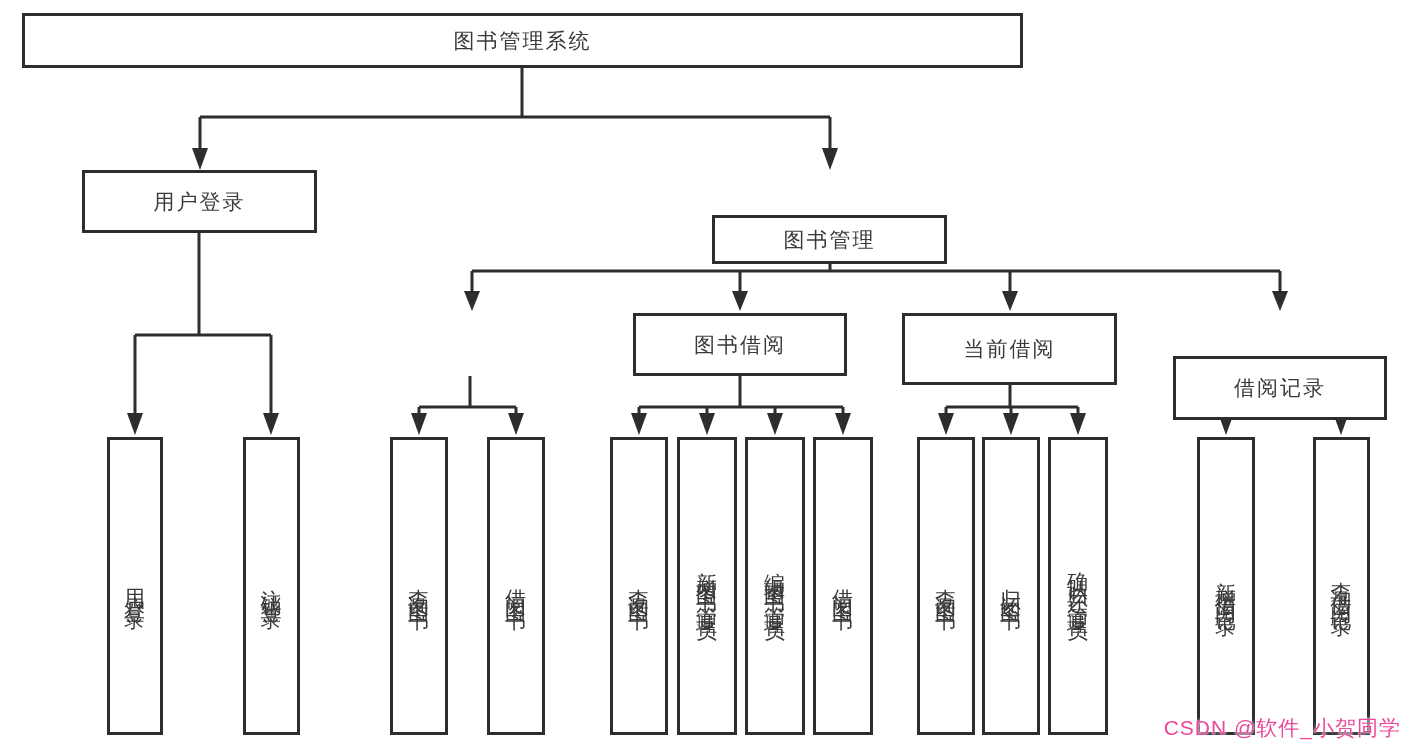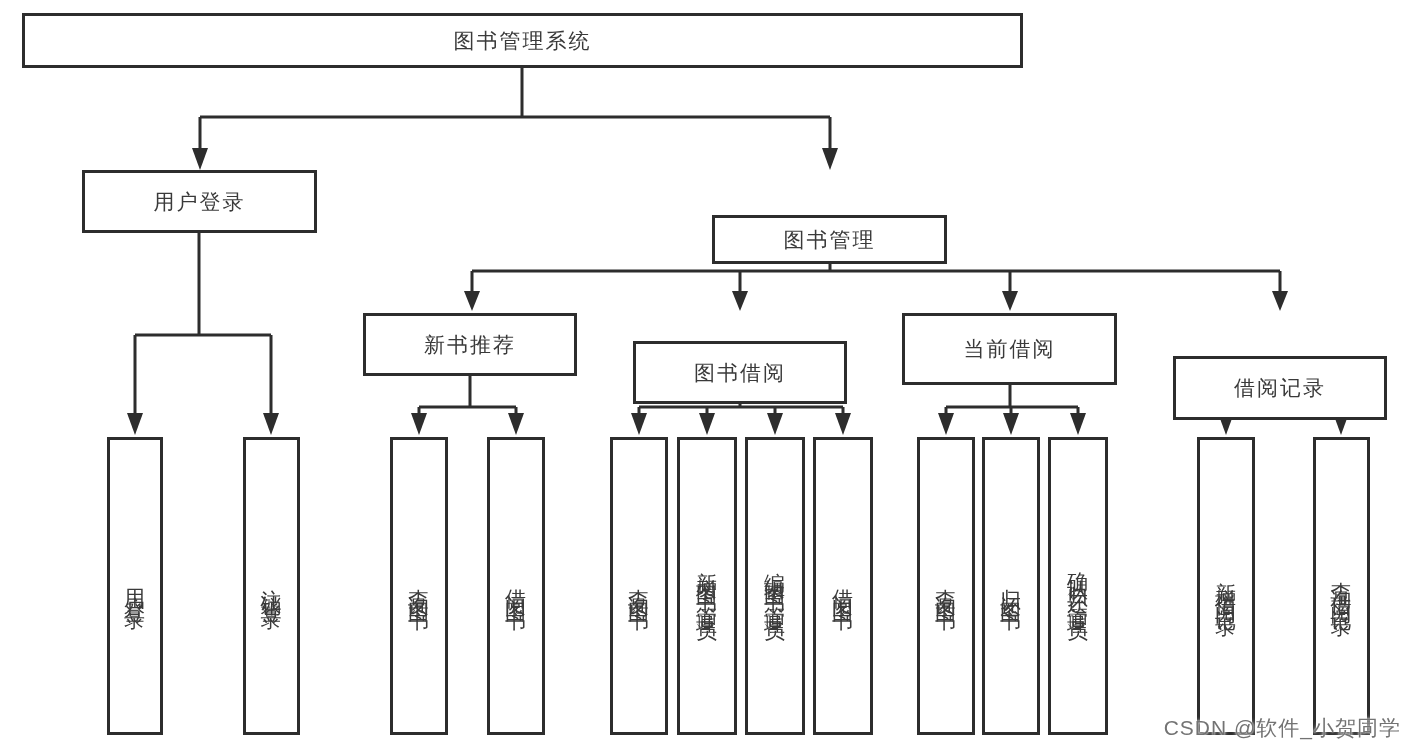--- a/index.html
+++ b/index.html
@@ -41,21 +41,21 @@
     font-size: 21px;
     white-space: normal;
     line-height: 1;
   }
   #watermark {
     position: absolute;
     right: 4px;
     top: 714px;
     z-index: 2;
     font-size: 21px;
-    color: #737373;
+    color: #ec4899;
     letter-spacing: 1px;
     text-shadow: 0 0 2px #ffffff, 0 0 4px #ffffff;
     white-space: nowrap;
   }
 </style>
 </head>
 <body>
 
 <div id="canvas">
 
@@ -103,24 +103,21 @@
     <span class="lbl">图书管理系统</span>
   </div>
 
   <div class="node" style="left:82px; top:170px; width:235px; height:63px;">
     <span class="lbl">用户登录</span>
   </div>
   <div class="node" style="left:712px; top:170px; width:235px; height:49px;margin-top:45px;">
     <span class="lbl">图书管理</span>
   </div>
 
-  <div class="node" style="left:363px; top:313px; width:214px; height:63px;">
-    <span class="lbl">新书推荐</span>
-  </div>
-  <div class="node" style="left:633px; top:313px; width:214px; height:63px;margin-top:28px;">
+  <div class="node" style="left:633px; top:313px; width:214px; height:63px;">
     <span class="lbl">图书借阅</span>
   </div>
   <div class="node" style="left:902px; top:313px; width:215px; height:72px;">
     <span class="lbl">当前借阅</span>
   </div>
   <div class="node" style="left:1173px; top:313px; width:214px; height:64px;margin-top:43px;">
     <span class="lbl">借阅记录</span>
   </div>
 
   <div class="node leaf" style="left:107px; top:437px; width:56px; height:298px;">

